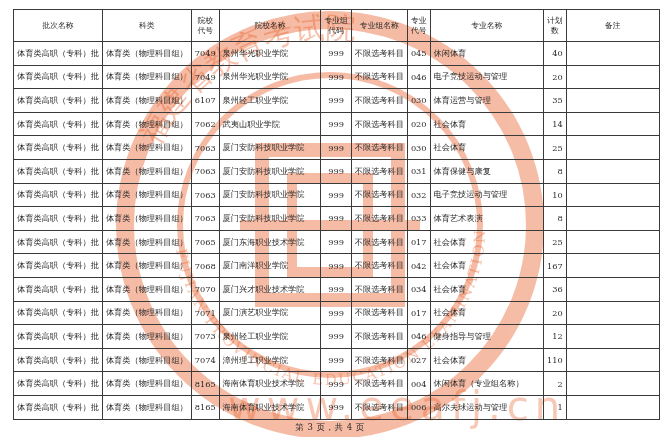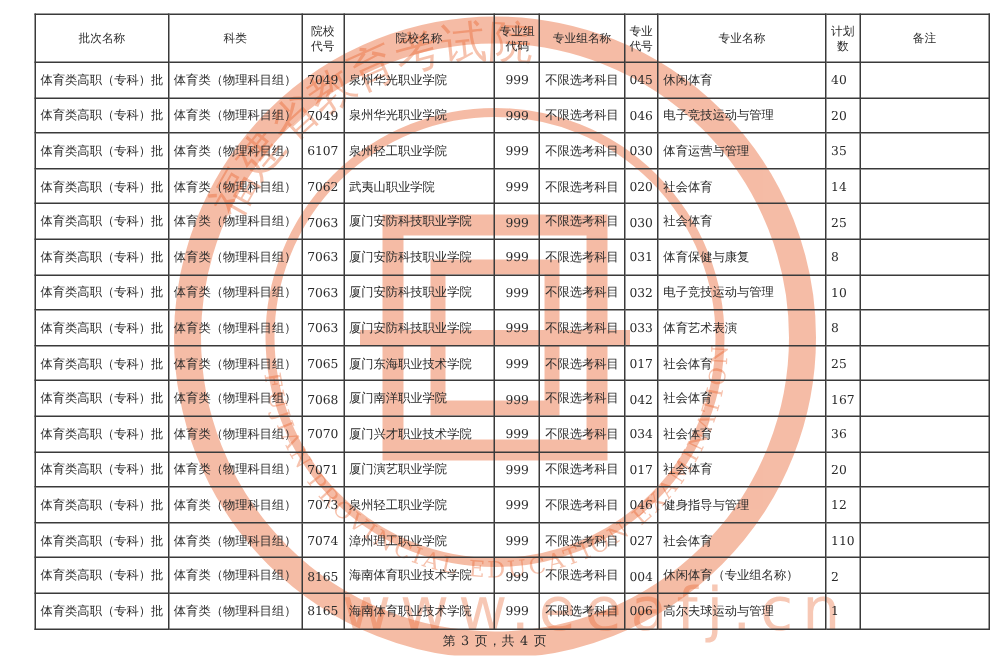--- a/index.html
+++ b/index.html
@@ -4,31 +4,31 @@
   <style>
     html, body { margin: 0; padding: 0; }
     body {
       width: 660px; height: 437px; background: #ffffff; position: relative; overflow: hidden;
       font-family: "DejaVu Serif", "Liberation Serif", serif; color: #2a2a2a;
     }
     .watermark {
       position: absolute; left: 0; top: 0; width: 660px; height: 437px; pointer-events: none; z-index: 0;
     }
     table.plan {
-      position: absolute; left: 23px; top: 9px; border-collapse: collapse; table-layout: fixed;
+      position: absolute; left: 13px; top: 9px; border-collapse: collapse; table-layout: fixed;
       z-index: 1; font-size: 8.2px;
     }
     table.plan th, table.plan td {
       border: 1px solid #3a3a3a; padding: 0 3px; white-space: nowrap; overflow: hidden;
       background: transparent;
     }
     table.plan th { height: 31px; font-weight: normal; text-align: center; line-height: 10px; font-size: 7.8px; }
     table.plan td { height: 22.6px; }
     td.c { text-align: center; }
-    td.r { text-align: left; padding-right: 1px; }
+    td.r { text-align: right; padding-right: 1px; }
     td.l { text-align: left; }
     .footer {
       position: absolute; top: 422px; left: 0; width: 660px; text-align: center; font-size: 8.5px;
       letter-spacing: 0.5px; z-index: 1;
     }
   </style>
 </head>
 <body>
 
 <svg class="watermark" viewBox="0 0 660 437" xmlns="http://www.w3.org/2000/svg">

